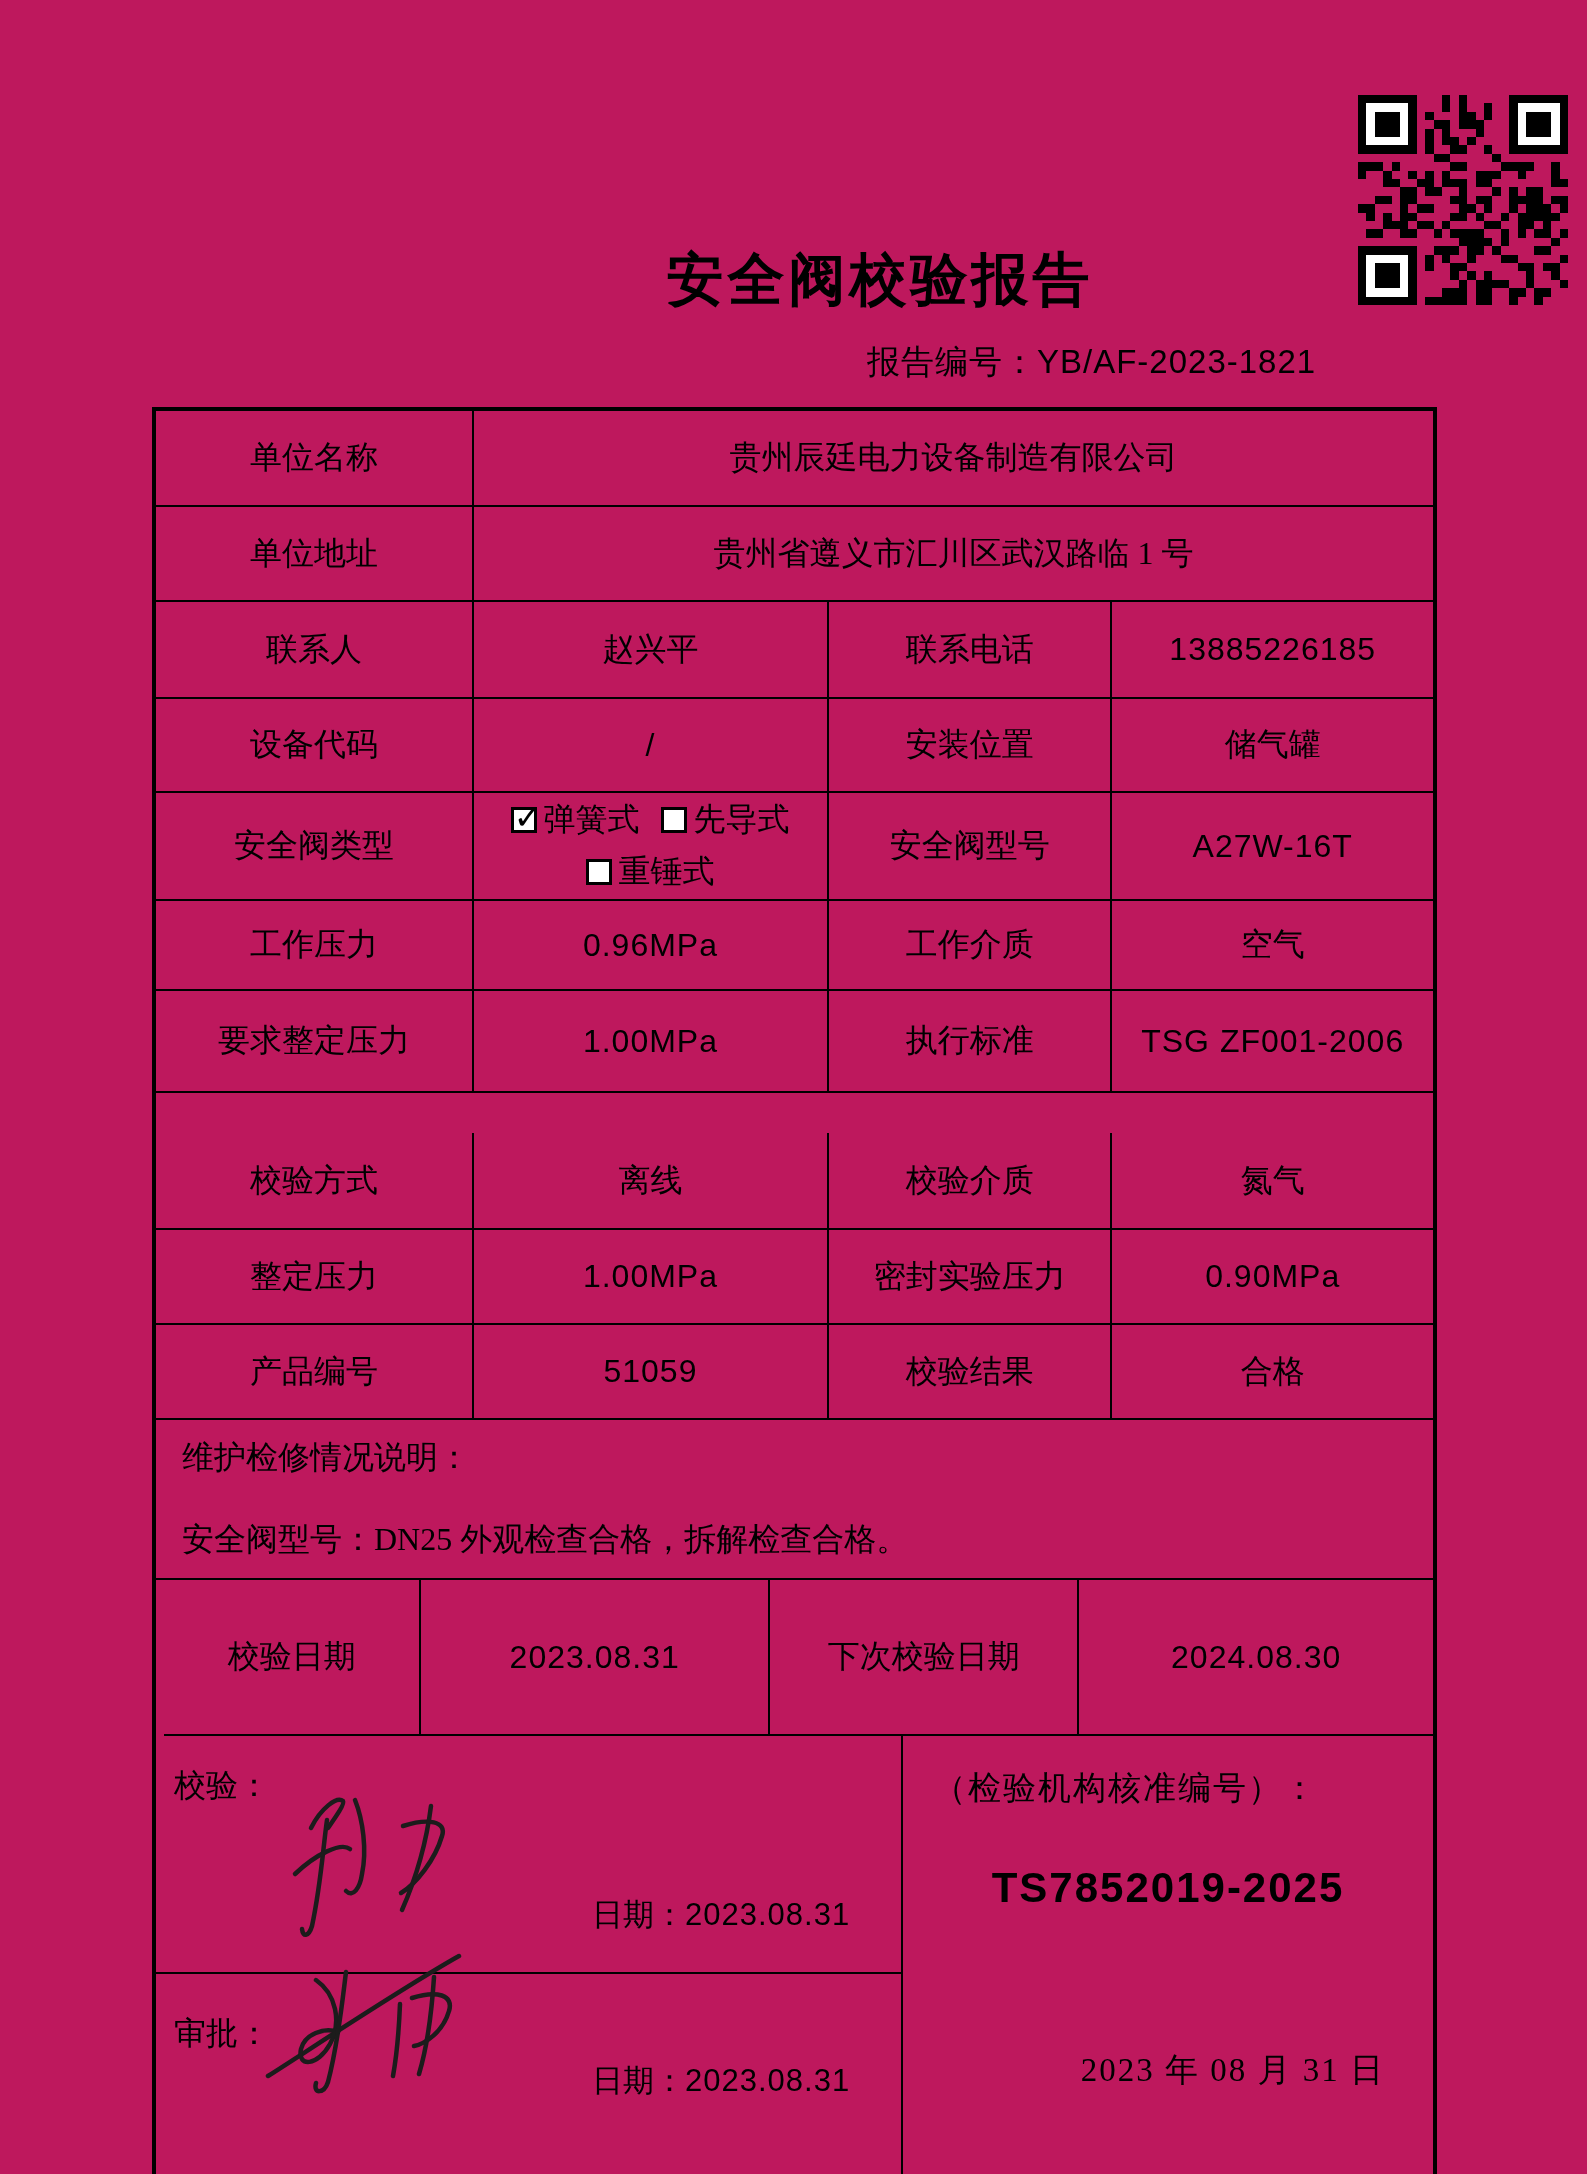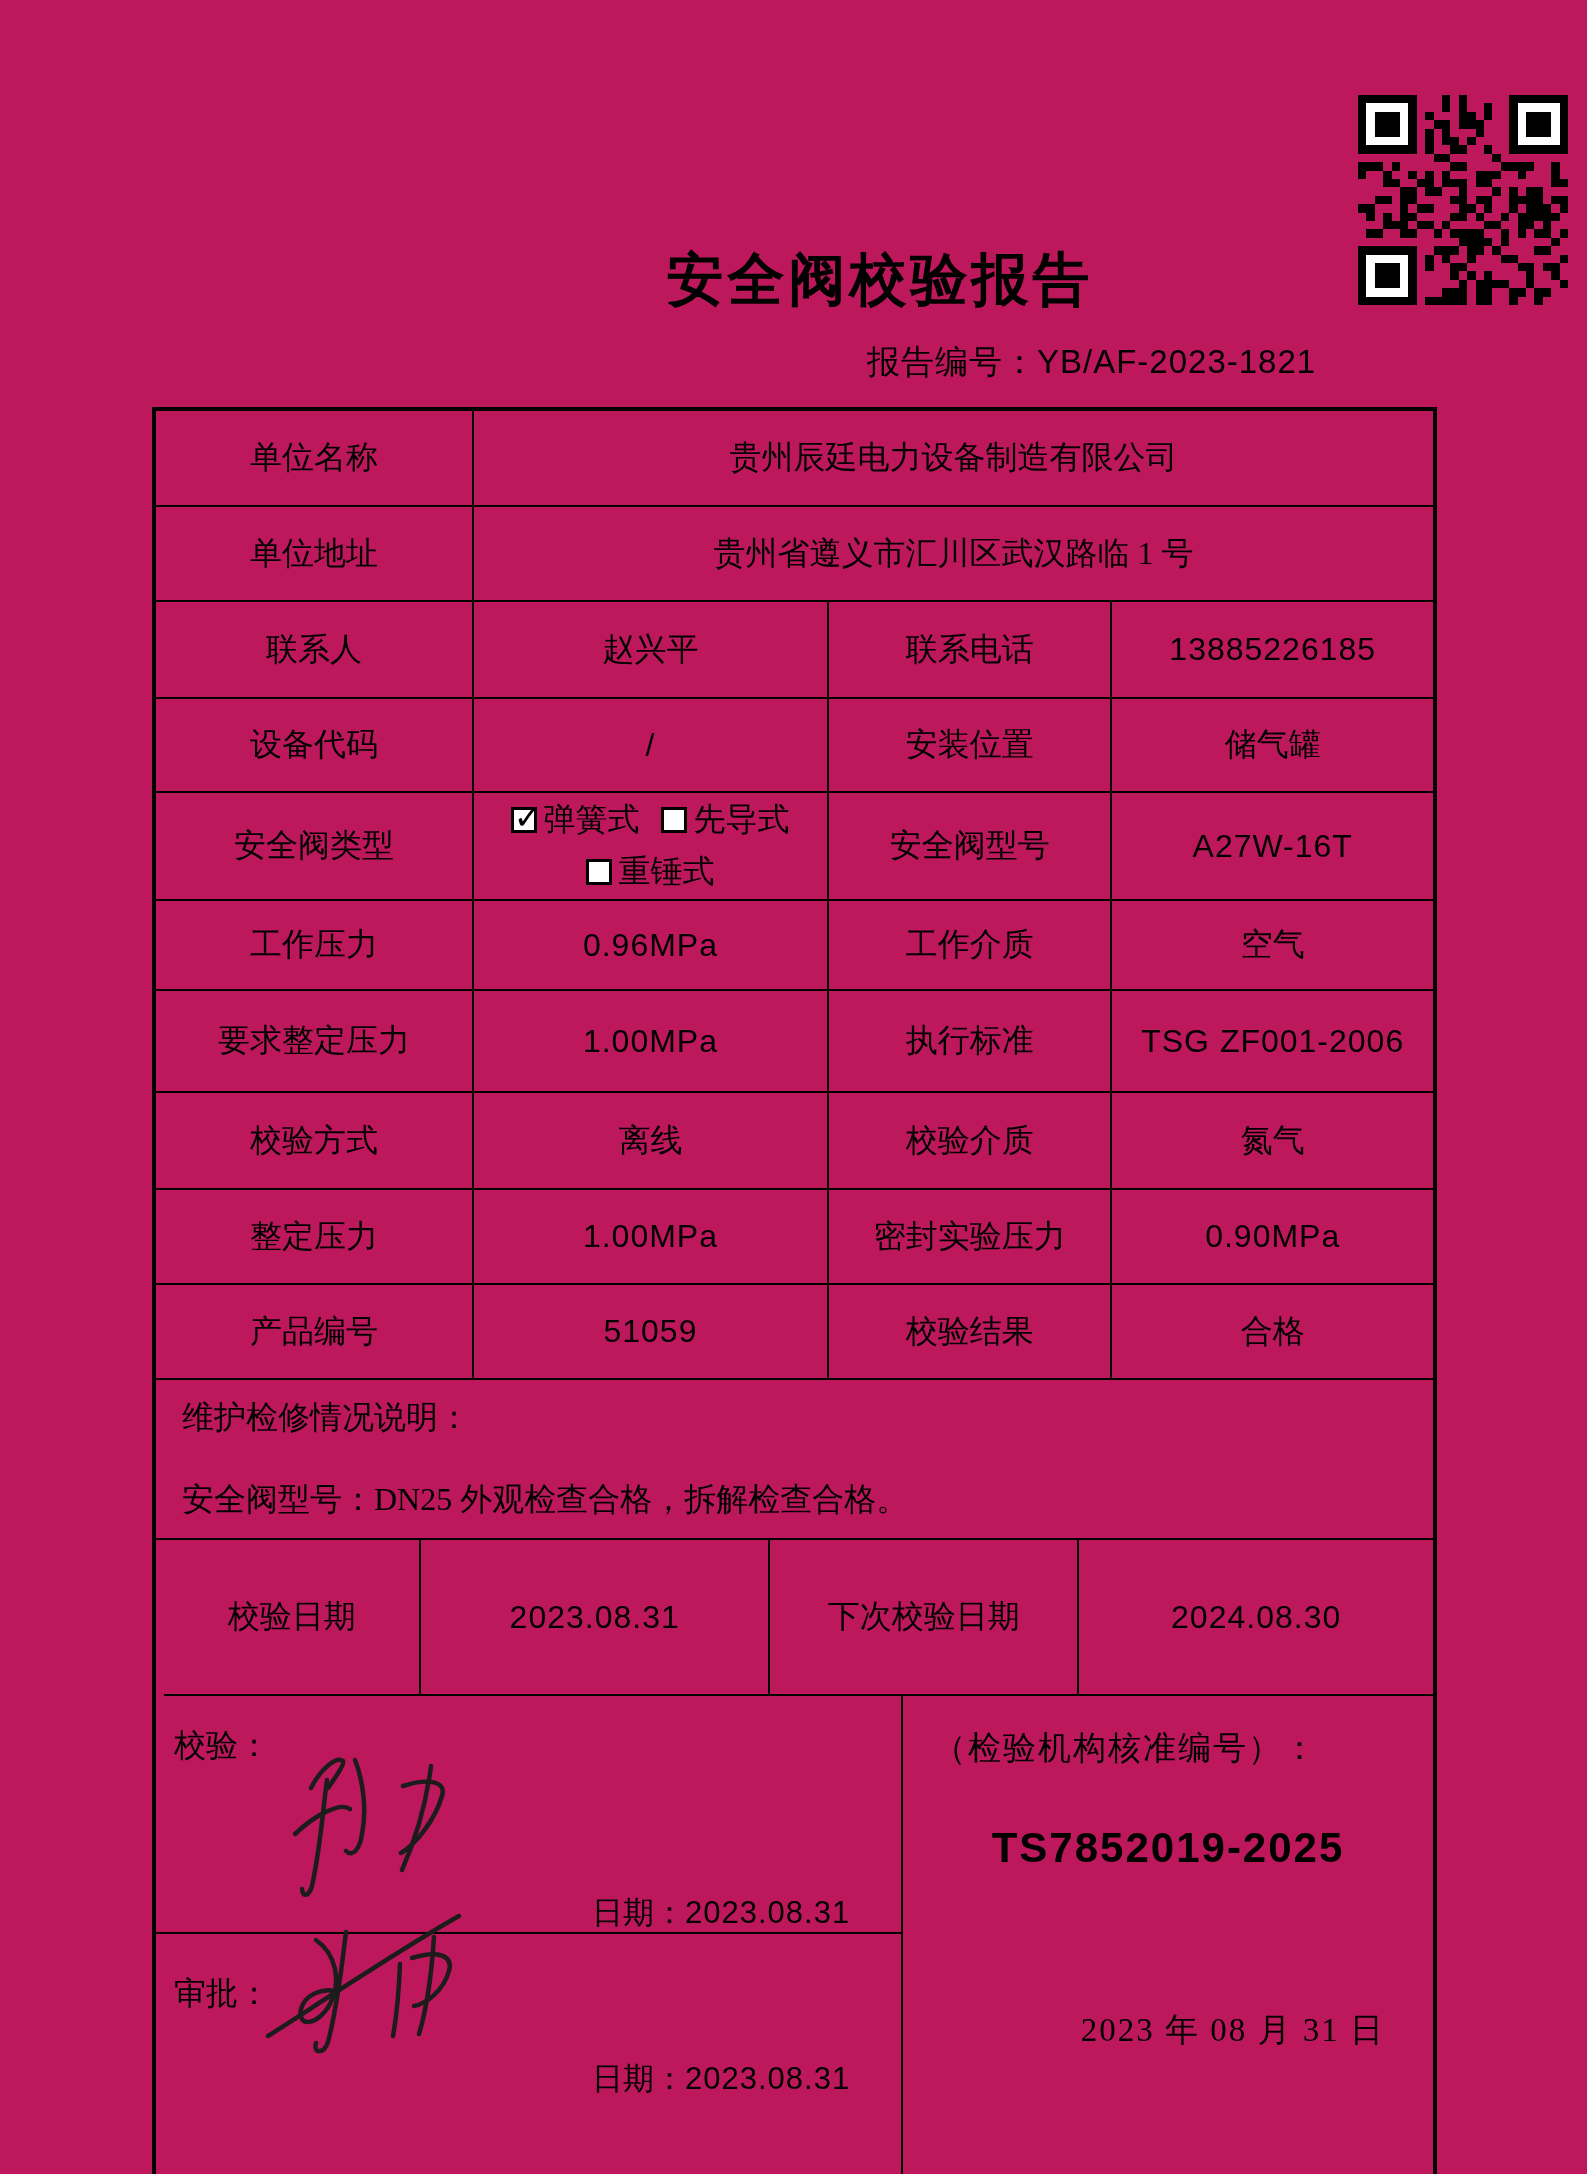--- a/index.html
+++ b/index.html
@@ -67,21 +67,21 @@
     width:100%; display:flex; flex-direction:column;
     align-items:flex-start; justify-content:center; gap:38px;
     padding:8px 26px; box-sizing:border-box; text-align:left;
   }
   
   .sig-left { width:58.5%; border-right:2px solid #000; box-sizing:border-box; display:flex; flex-direction:column; }
   .sig-right { width:41.5%; position:relative; }
   .sig-verify { height:238px; border-bottom:2px solid #000; position:relative; box-sizing:border-box; }
   .sig-approve { flex:1; position:relative; }
   .sig-label { position:absolute; left:18px; font-size:32px; }
-  .sig-date { position:absolute; font-size:31px; white-space:nowrap;margin-top:38px; }
+  .sig-date { position:absolute; font-size:31px; white-space:nowrap; }
   .sig-svg { position:absolute; pointer-events:none; }
   .org-heading { position:absolute; left:30px; top:30px; font-size:33px; letter-spacing:2px; }
   .org-code {
     position:absolute; left:0; top:128px; width:100%;
     text-align:center;
     font-family:"Liberation Sans", sans-serif;
     font-size:42px; font-weight:bold; letter-spacing:2px;
   }
   .org-date { position:absolute; right:48px; top:312px; font-size:33px; letter-spacing:2px; white-space:nowrap; }
   .sig-stroke { fill:none; stroke:#1c1c1c; stroke-width:4.5; stroke-linecap:round; stroke-linejoin:round; }
@@ -358,21 +358,21 @@
       <div class="td c4">空气</div>
     </div>
 
     <div class="tr" style="height:102px;">
       <div class="td c1">要求整定压力</div>
       <div class="td c2 num">1.00MPa</div>
       <div class="td c3">执行标准</div>
       <div class="td c4 num">TSG ZF001-2006</div>
     </div>
 
-    <div class="tr" style="height:97px;">
+    <div class="tr" style="height:97px;margin-top:40px;">
       <div class="td c1">校验方式</div>
       <div class="td c2">离线</div>
       <div class="td c3">校验介质</div>
       <div class="td c4">氮气</div>
     </div>
 
     <div class="tr" style="height:95px;">
       <div class="td c1">整定压力</div>
       <div class="td c2 num">1.00MPa</div>
       <div class="td c3">密封实验压力</div>

